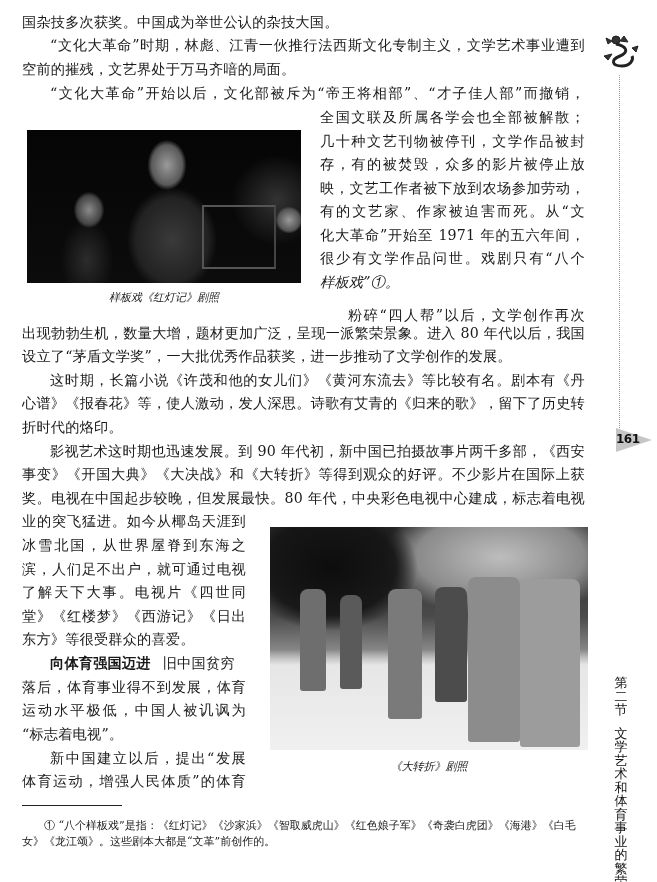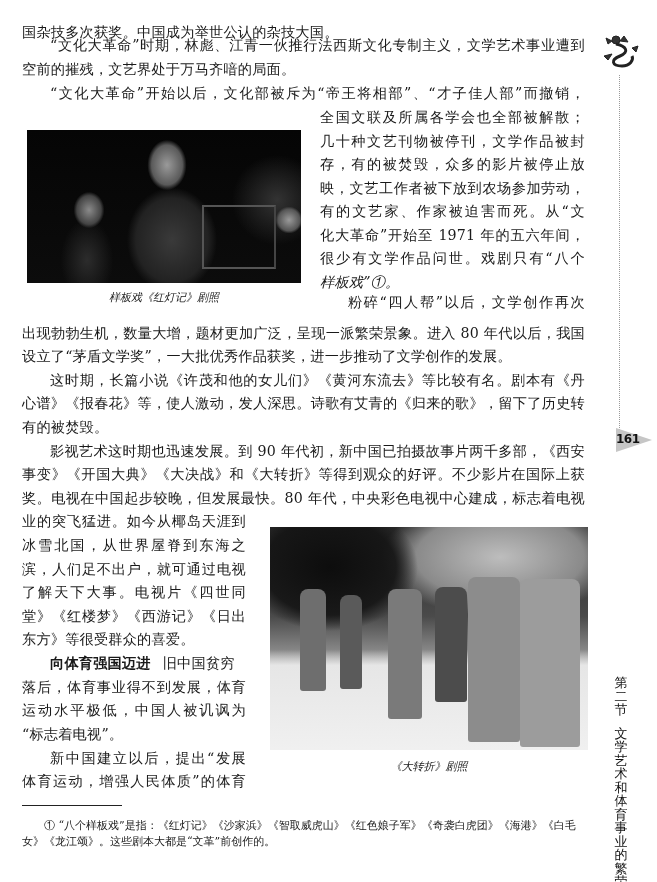--- a/index.html
+++ b/index.html
@@ -73,45 +73,45 @@
     <circle cx="20" cy="8" r="4"></circle>
     <path d="M10 6 L16 9 L12 12 Z"></path>
     <path d="M28 4 L24 9 L32 10 Z"></path>
     <path d="M20 12 C 30 14, 34 20, 24 24 C 14 28, 16 34, 26 34 C 34 34, 38 28, 36 24" fill="none" stroke-width="3"></path>
     <path d="M8 24 L16 22 L12 28 Z"></path>
     <path d="M36 16 L42 14 L40 20 Z"></path>
   </g>
 </svg>
 <div id="side-rule"></div>
 
-<div class="line full last" style="top:22px">国杂技多次获奖。中国成为举世公认的杂技大国。</div>
+<div class="line full last" style="top:12px">国杂技多次获奖。中国成为举世公认的杂技大国。</div>
 <div class="line full indent" style="top:35px">“文化大革命”时期，林彪、江青一伙推行法西斯文化专制主义，文学艺术事业遭到</div>
 <div class="line full last" style="top:59px">空前的摧残，文艺界处于万马齐喑的局面。</div>
 <div class="line full indent" style="top:83px">“文化大革命”开始以后，文化部被斥为“帝王将相部”、“才子佳人部”而撤销，</div>
 
 <div id="photo1" class="photo">
     <div class="frame"></div>
   </div>
 <div class="caption" style="left:27px; top:291px; width:274px">样板戏《红灯记》剧照</div>
 
 <div class="line rcol" style="top:107px">全国文联及所属各学会也全部被解散；</div>
 <div class="line rcol" style="top:131px">几十种文艺刊物被停刊，文学作品被封</div>
 <div class="line rcol" style="top:154px">存，有的被焚毁，众多的影片被停止放</div>
 <div class="line rcol" style="top:178px">映，文艺工作者被下放到农场参加劳动，</div>
 <div class="line rcol" style="top:201px">有的文艺家、作家被迫害而死。从“文</div>
 <div class="line rcol" style="top:225px">化大革命”开始至 1971 年的五六年间，</div>
 <div class="line rcol" style="top:248px">很少有文学作品问世。戏剧只有“八个</div>
 <div class="line rcol last" style="top:272px">样板戏”①。</div>
-<div class="line rcol indent" style="top:292px">粉碎“四人帮”以后，文学创作再次</div>
+<div class="line rcol indent" style="top:305px">粉碎“四人帮”以后，文学创作再次</div>
 
 <div class="line full" style="top:323px">出现勃勃生机，数量大增，题材更加广泛，呈现一派繁荣景象。进入 80 年代以后，我国</div>
 <div class="line full last" style="top:346px">设立了“茅盾文学奖”，一大批优秀作品获奖，进一步推动了文学创作的发展。</div>
 <div class="line full indent" style="top:370px">这时期，长篇小说《许茂和他的女儿们》《黄河东流去》等比较有名。剧本有《丹</div>
 <div class="line full" style="top:393px">心谱》《报春花》等，使人激动，发人深思。诗歌有艾青的《归来的歌》，留下了历史转</div>
-<div class="line full last" style="top:417px">有的被焚毁。</div>
+<div class="line full last" style="top:417px">折时代的烙印。</div>
 <div class="line full indent" style="top:441px">影视艺术这时期也迅速发展。到 90 年代初，新中国已拍摄故事片两千多部，《西安</div>
 <div class="line full" style="top:464px">事变》《开国大典》《大决战》和《大转折》等得到观众的好评。不少影片在国际上获</div>
 <div class="line full" style="top:488px">奖。电视在中国起步较晚，但发展最快。80 年代，中央彩色电视中心建成，标志着电视</div>
 
 <div class="line lcol" style="top:511px">业的突飞猛进。如今从椰岛天涯到</div>
 <div class="line lcol" style="top:535px">冰雪北国，从世界屋脊到东海之</div>
 <div class="line lcol" style="top:559px">滨，人们足不出户，就可通过电视</div>
 <div class="line lcol" style="top:582px">了解天下大事。电视片《四世同</div>
 <div class="line lcol" style="top:606px">堂》《红楼梦》《西游记》《日出</div>
 <div class="line lcol last" style="top:629px">东方》等很受群众的喜爱。</div>

